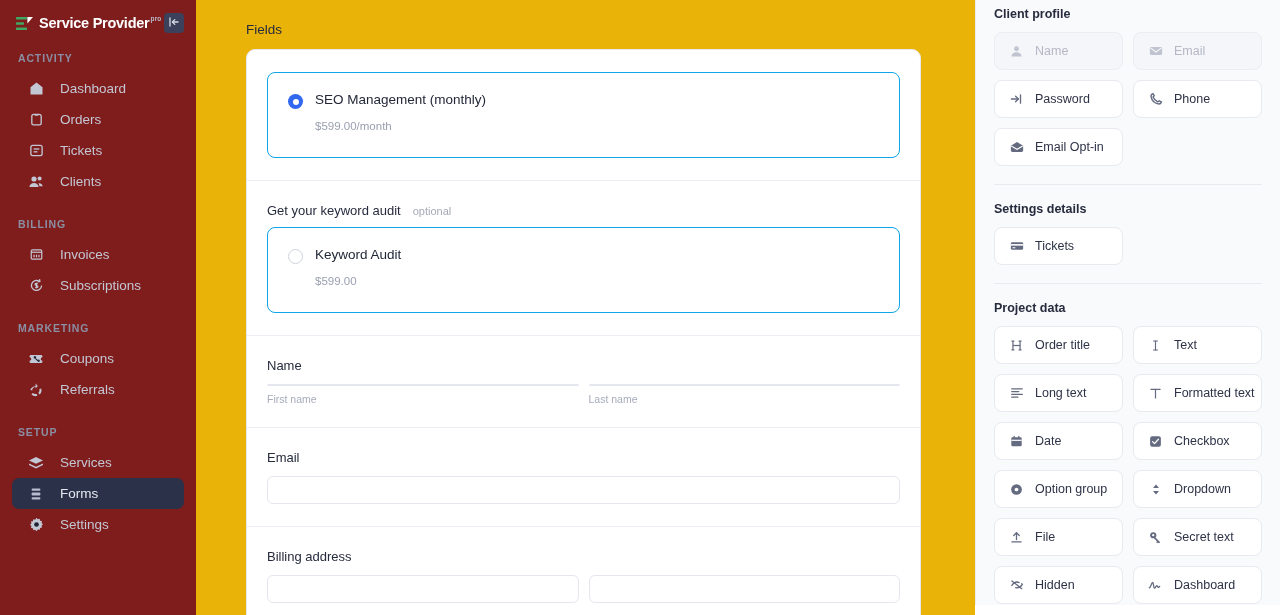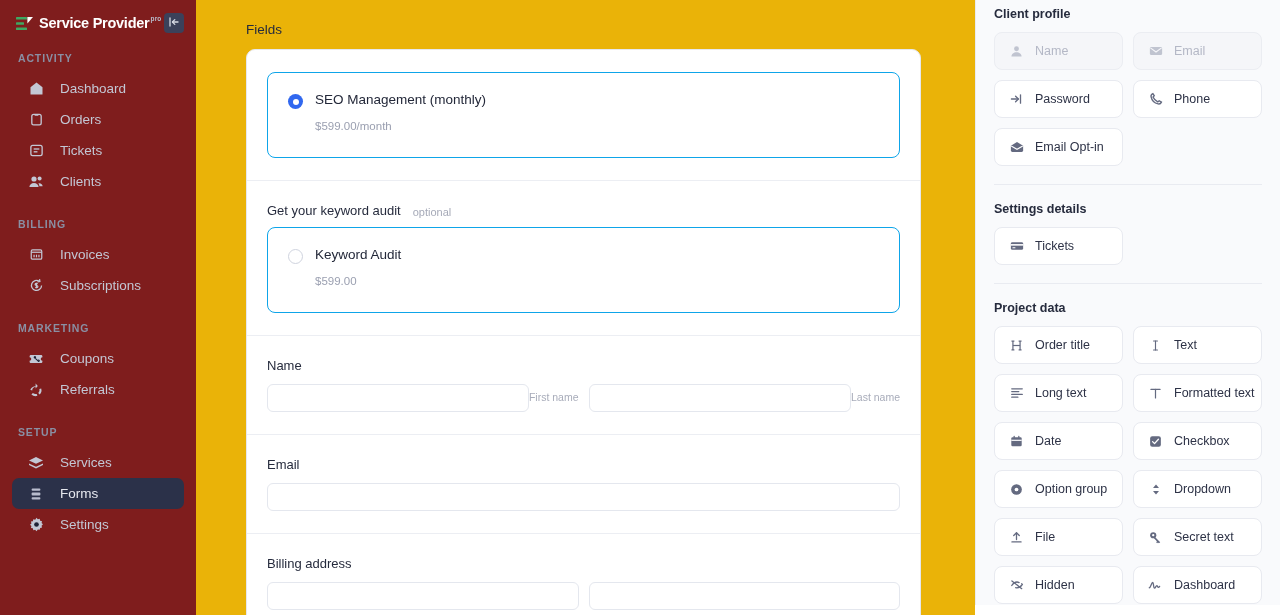--- a/index.html
+++ b/index.html
@@ -70,21 +70,21 @@
     width: 675px;
     border: 1px solid #e6e8ee;
     border-radius: 9px;
     background: #fff;
     overflow: hidden;
   }
   .fsec { padding: 22px 20px; border-bottom: 1px solid #eceef3; }
   .fsec:last-child { border-bottom: none; }
 
   .opt-head {
-    display: flex; align-items: flex-end; gap: 12px; margin-bottom: 9px;
+    display: flex; align-items: center; gap: 12px; margin-bottom: 9px;
   }
   .opt-head-title { font-size: 13px; color: #262b3d; font-weight: 400; }
   .opt-head-badge { font-size: 11px; color: #a6aab8; }
 
   .choice-box {
     border: 1px solid #0ea5e9; border-radius: 8px;
     padding: 19px 20px 19px 20px;
     min-height: 86px;
   }
   .choice-row { display: flex; align-items: flex-start; gap: 12px; }
@@ -102,21 +102,21 @@
   .choice-label { font-size: 13.5px; color: #232839; line-height: 1.15; }
   .choice-price { font-size: 11.5px; color: #9a9fb0; margin-top: 12px; }
 
   .field-label { font-size: 13px; color: #262b3d; margin-bottom: 11px; }
   .inp-row { display: flex; gap: 10px; }
   .inp {
     height: 28px; border: 1px solid #e4e7ee; border-radius: 6px;
     background: #fff; flex: 1; cursor: text;
   }
   .inp-hint { font-size: 10.5px; color: #a8acba; margin-top: 7px; }
-  .inp-col { flex: 1; display:flex; flex-direction: row; }
+  .inp-col { flex: 1; display:flex; flex-direction: column; }
 
   
   .right {
     width: 305px; min-width: 305px; height: 615px;
     background: #f9fafc;
     border-left: 1px solid #e9ebf1;
     padding: 0 18px;
     overflow: hidden;
     margin-top: -10px;
   }

